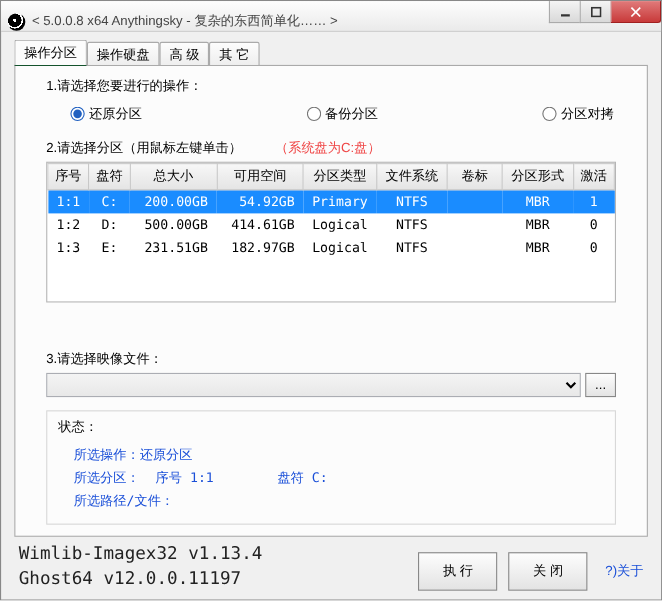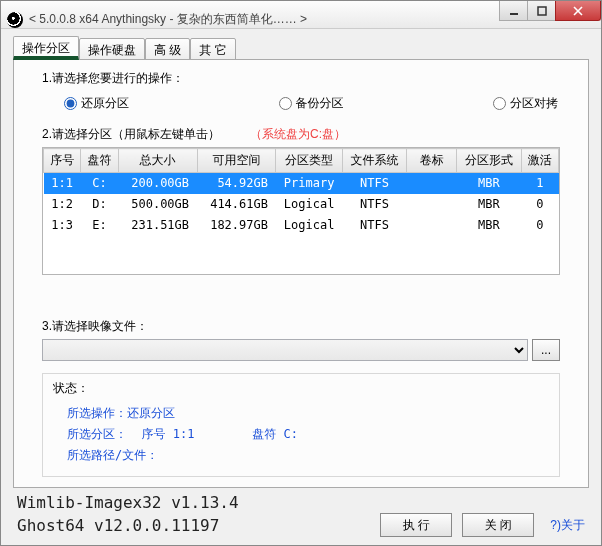--- a/index.html
+++ b/index.html
@@ -14,21 +14,21 @@
   .wbtn { width: 28px; height: 20px; display: flex; align-items: center; justify-content: center; font-family: Arial; cursor: default; }
   .wbtn.min { background: linear-gradient(#f4f4f4,#d9d9d9); border: 1px solid #aaa; border-right: none; border-top: none; }
   .wbtn.max { background: linear-gradient(#f4f4f4,#d9d9d9); border: 1px solid #aaa; border-right: none; border-top: none; }
   .wbtn.close { width: 46px; background: linear-gradient(#e07a7a,#c83a3a); border: 1px solid #a02020; border-top: none; color: #fff; border-bottom-right-radius: 3px; }
   .wbtn svg { width: 10px; height: 10px; }
   
   .content { flex: 1; padding: 6px 12px 8px 12px; display: flex; flex-direction: column; }
   
   .tabstrip { display: flex; height: 24px; }
   .tab { padding: 3px 8px 0 8px; border: 1px solid #aaa; background: linear-gradient(#fdfdfd,#eee); position: relative; top: 1px; border-top-left-radius: 2px; border-top-right-radius: 2px; cursor: default; }
-  .tab.active { background: #fcfcfc; border-bottom: 4px solid #14532d; z-index: 2; }
+  .tab.active { background: #fcfcfc; border-bottom: 1px solid #14532d; z-index: 2; }
   .tab:not(.active) { margin-top: 2px; }
   .tabpanel { flex: 1; border: 1px solid #aaa; background: #fcfcfc; padding: 10px 28px; display: flex; flex-direction: column; gap: 8px; }
   
   .section-label { color: #000; margin-bottom: 4px; }
   .radios { display: flex; justify-content: space-between; padding: 4px 2px 6px 22px; }
   .radio-opt { display: flex; align-items: center; gap: 4px; }
   .radio-opt input { accent-color: #2060c0; }
   
   .line2 { display: flex; gap: 30px; }
   .sys-note { color: #ef4444; }
@@ -47,21 +47,21 @@
   .browse-btn { width: 28px; height: 22px; border: 1px solid #888; background: linear-gradient(#fdfdfd,#e4e4e4); cursor: default; display: flex; align-items: center; justify-content: center; }
   
   .status-box { border: 1px solid #d8d8d8; background: #fcfcfc; padding: 6px 10px 10px 10px; margin-top: 4px; }
   .status-title { color: #000; margin-bottom: 6px; }
   .status-line { color: #1a4fd8; padding: 2px 0 2px 14px; font-family: SimSun, monospace; }
   
   .footer { display: flex; align-items: flex-end; padding: 4px 4px 0 4px; }
   .ver-lines { font-family: SimSun, monospace; font-size: 16px; color: #222; line-height: 1.4; }
   .footer-spacer { flex: 1; }
   .footer-btns { display: flex; gap: 10px; align-items: center; }
-  button.ftbtn { width: 72px; height: 24px; border: 1px solid #888; background: linear-gradient(#fdfdfd,#e3e3e3); cursor: default; font-size: 12px; font-family: Liberation Serif, serif; }
+  button.ftbtn { width: 72px; height: 35px; border: 1px solid #888; background: linear-gradient(#fdfdfd,#e3e3e3); cursor: default; font-size: 12px; font-family: Liberation Sans, sans-serif; }
   .about-link { color: #1a4fd8; margin-left: 6px; cursor: default; }
 </style>
 </head>
 <body>
 
 <div class="window">
 
   <div class="titlebar">
     <div class="app-icon"></div>
     <div class="title-text">&lt; 5.0.0.8 x64 Anythingsky - 复杂的东西简单化…… &gt;</div>

